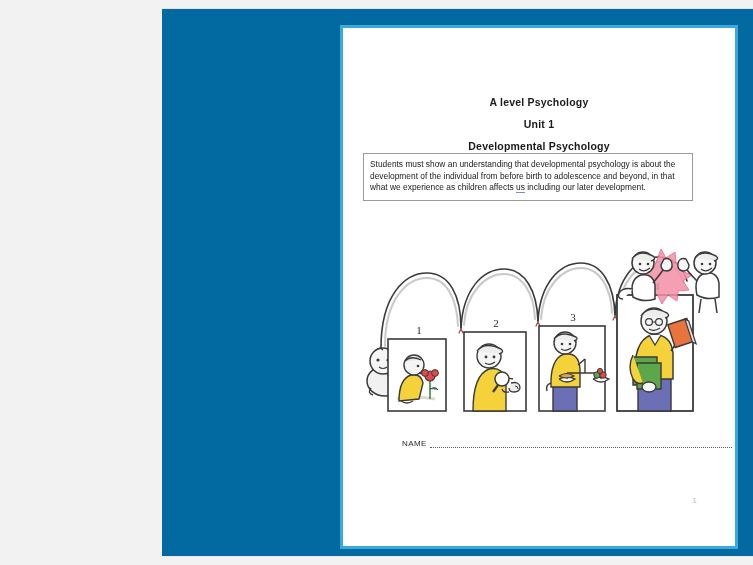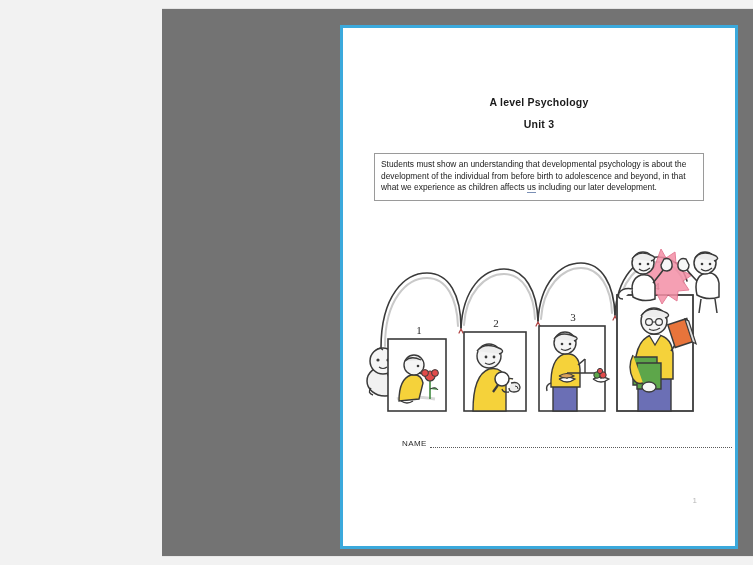--- a/index.html
+++ b/index.html
@@ -36,21 +36,21 @@
     position: absolute;
     left: 162px; top: 556px;
     width: 591px; height: 9px;
     background: #f2f2f2;
     border-top: 1px solid #e8e8e8;
   }
   .page-sheet {
     position: absolute;
     left: 162px; top: 9px;
     width: 591px; height: 547px;
-    background: #737373;
+    background: #0369a1;
   }
   .blue-frame {
     position: absolute;
     left: 178px; top: 16px;
     width: 398px; height: 524px;
     border: 3px solid #3BA9DC;
     background: #ffffff;
     box-sizing: border-box;
   }
   .doc-body {
@@ -63,21 +63,21 @@
     font-weight: bold;
     color: #1a1a1a;
     letter-spacing: 0.2px;
   }
   .heading-1 { position: absolute; left: 0; right: 0; top: 68px; font-size: 10.5px; }
   .heading-2 { position: absolute; left: 0; right: 0; top: 90px; font-size: 10.5px; }
   .heading-3 { position: absolute; left: 0; right: 0; top: 112px; font-size: 10.5px; }
 
   .brief-box {
     position: absolute;
-    left: 31px; top: 125px;
+    left: 20px; top: 125px;
     width: 330px;
     border: 1px solid #9a9a9a;
     box-sizing: border-box;
     padding: 5px 6px 6px 6px;
     background: #ffffff;
   }
   .brief-text {
     font-size: 8.4px;
     line-height: 11.6px;
     color: #1a1a1a;
@@ -130,21 +130,22 @@
   <div class="outer-gutter-left"></div>
   <div class="top-strip"></div>
   <div class="bottom-strip"></div>
 
   <div class="page-sheet">
 
     <div class="blue-frame">
       <div class="doc-body">
 
         <div class="heading heading-1">A level Psychology</div>
-        <div class="heading heading-2">Unit 3</div>
+        <div class="heading heading-2">Unit 1</div>
+        <div class="heading heading-3">Developmental Psychology</div>
 
         <div class="brief-box">
           <p class="brief-text"><span>Students must show an understanding that developmental psychology is about the development of the individual from before birth to adolescence and beyond, in that what we experience as children affects </span><span class="spell-underline">us</span><span> including our later development.</span></p>
         </div>
 
         <div class="illustration-wrap">
           <svg viewBox="0 0 362 185" width="362" height="185">
             <g fill="none" stroke="#3a3a3a" stroke-width="1.6" stroke-linecap="round" stroke-linejoin="round">
               <path d="M20 115 C 20 62, 44 40, 66 40 C 88 40, 100 62, 100 95"></path>
               <path d="M24 113 C 24 66, 46 45, 66 45 C 86 45, 96 66, 97 93" stroke="#c9c9c9" stroke-width="2"></path>

